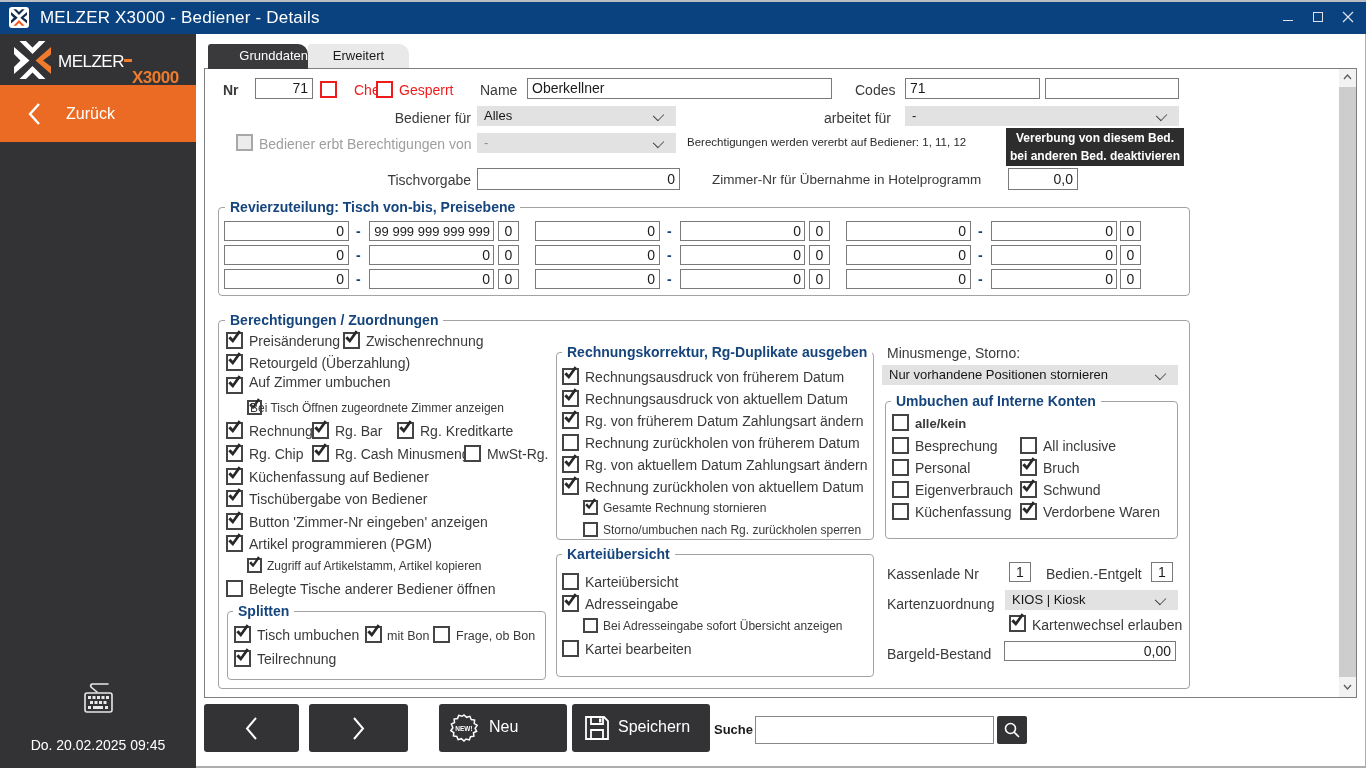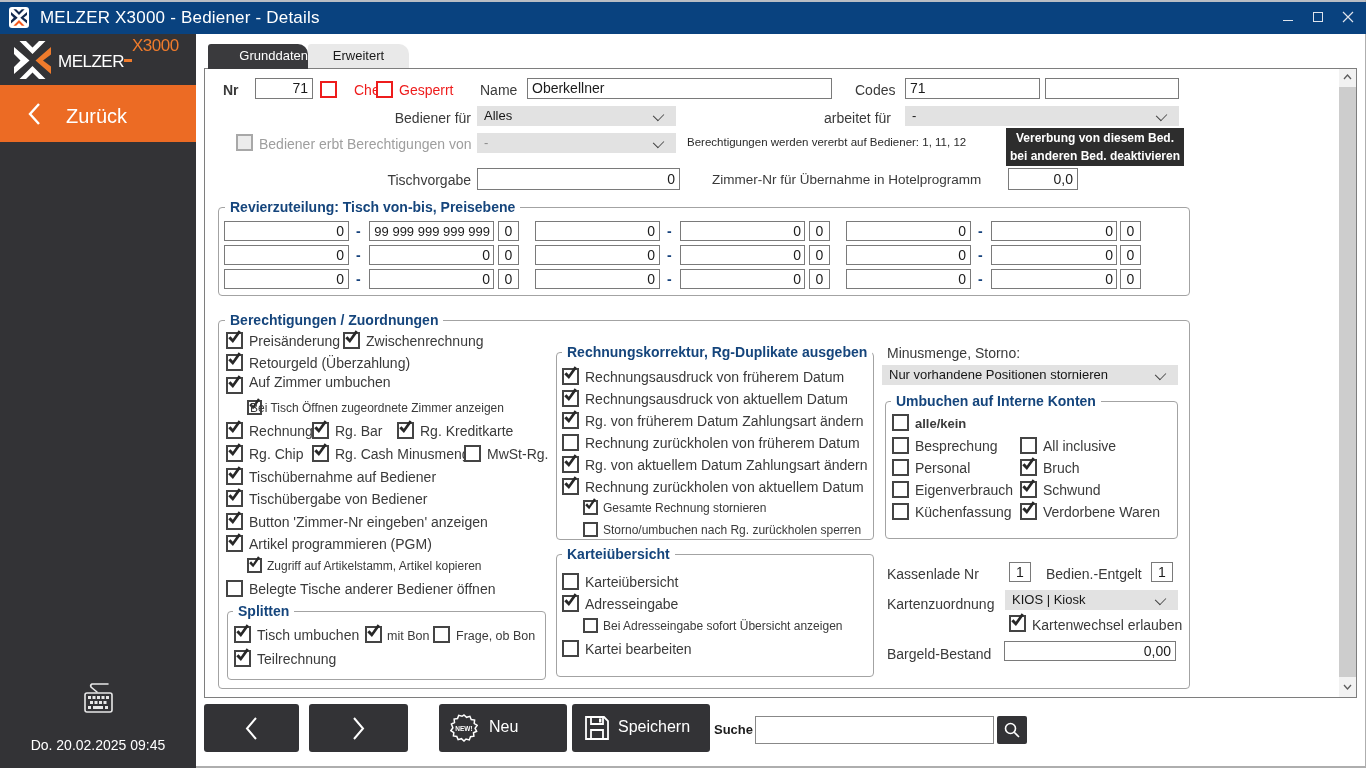--- a/index.html
+++ b/index.html
@@ -46,26 +46,26 @@
 <svg class="a" style="left:14px;top:41px" width="37" height="38" viewBox="0 0 37 38">
 <g fill="#fff">
 <polygon points="5.5,0 12,0 18.5,6.5 25,0 31.5,0 18.5,13"></polygon>
 <polygon points="5.5,38 18.5,25 31.5,38 25,38 18.5,31.5 12,38"></polygon>
 <polygon points="0,6 15.5,19.5 0,33 0,26 6.5,19.5 0,13"></polygon>
 </g>
 <polygon points="37,6 21.5,19.5 37,33 37,25.5 29,19.5 37,13.5" fill="#ef7b2c"></polygon>
 </svg>
 <div class="a" style="left:58px;top:52px;font-size:17px;font-weight:normal;color:#fff;letter-spacing:-0.5px">MELZER</div>
 <div class="a" style="left:124px;top:59px;width:8px;height:3px;background:#ef7b2c"></div>
-<div class="a" style="left:132px;top:36px;font-size:17px;font-weight:normal;color:#ef7b2c;letter-spacing:-0.5px">X3000</div>
+<div class="a" style="left:132px;top:68px;font-size:17px;font-weight:bold;color:#ef7b2c;letter-spacing:-0.5px">X3000</div>
 <div class="a" style="left:0;top:85px;width:196px;height:57px;background:#ec6b24"></div>
 <svg class="a" style="left:26px;top:102px" width="16" height="24" viewBox="0 0 16 24">
     <path d="M13 2L4 12l9 10" stroke="#fff" stroke-width="2.4" fill="none"></path>
   </svg>
-<div class="a" style="left:66px;top:105px;font-size:20px;color:#fff">Zurück</div>
+<div class="a" style="left:66px;top:105px;font-size:16px;color:#fff">Zurück</div>
 <svg class="a" style="left:78px;top:682px" width="40" height="32" viewBox="0 0 40 32">
 <g stroke="#e8e8e8" fill="none" stroke-width="1.6">
 <path d="M14 2h16M14 2c0 0-2 1-1 3l6 5" stroke-linecap="round"></path>
 <rect x="7" y="11" width="27" height="19" rx="2"></rect>
 </g>
 <g fill="#e8e8e8">
 <rect x="10" y="14" width="3" height="3"></rect>
       <rect x="14.5" y="14" width="3" height="3"></rect>
       <rect x="19" y="14" width="3" height="3"></rect>
       <rect x="23.5" y="14" width="3" height="3"></rect>
@@ -179,21 +179,21 @@
 <div class="lb" style="left:335px;top:423px">Rg. Bar</div>
 <div class="cb k" style="left:397px;top:422px"></div>
 <div class="lb" style="left:420px;top:423px">Rg. Kreditkarte</div>
 <div class="cb k" style="left:226px;top:445px"></div>
 <div class="lb" style="left:249px;top:446px">Rg. Chip</div>
 <div class="cb k" style="left:312px;top:445px"></div>
 <div class="lb" style="left:335px;top:446px">Rg. Cash Minusmenge</div>
 <div class="cb" style="left:464px;top:445px"></div>
 <div class="lb" style="left:487px;top:446px">MwSt-Rg.</div>
 <div class="cb k" style="left:226px;top:468px"></div>
-<div class="lb" style="left:249px;top:469px">Tischübernahme auf Bediener</div>
+<div class="lb" style="left:249px;top:469px">Küchenfassung auf Bediener</div>
 <div class="cb k" style="left:226px;top:490px"></div>
 <div class="lb" style="left:249px;top:491px">Tischübergabe von Bediener</div>
 <div class="cb k" style="left:226px;top:513px"></div>
 <div class="lb" style="left:249px;top:514px">Button 'Zimmer-Nr eingeben' anzeigen</div>
 <div class="cb k" style="left:226px;top:535px"></div>
 <div class="lb" style="left:249px;top:536px">Artikel programmieren (PGM)</div>
 <div class="cbs k" style="left:247px;top:558px"></div>
 <div class="lb" style="left:267px;top:559px;font-size:12px">Zugriff auf Artikelstamm, Artikel kopieren</div>
 <div class="cb" style="left:226px;top:580px"></div>
 <div class="lb" style="left:249px;top:581px">Belegte Tische anderer Bediener öffnen</div>

